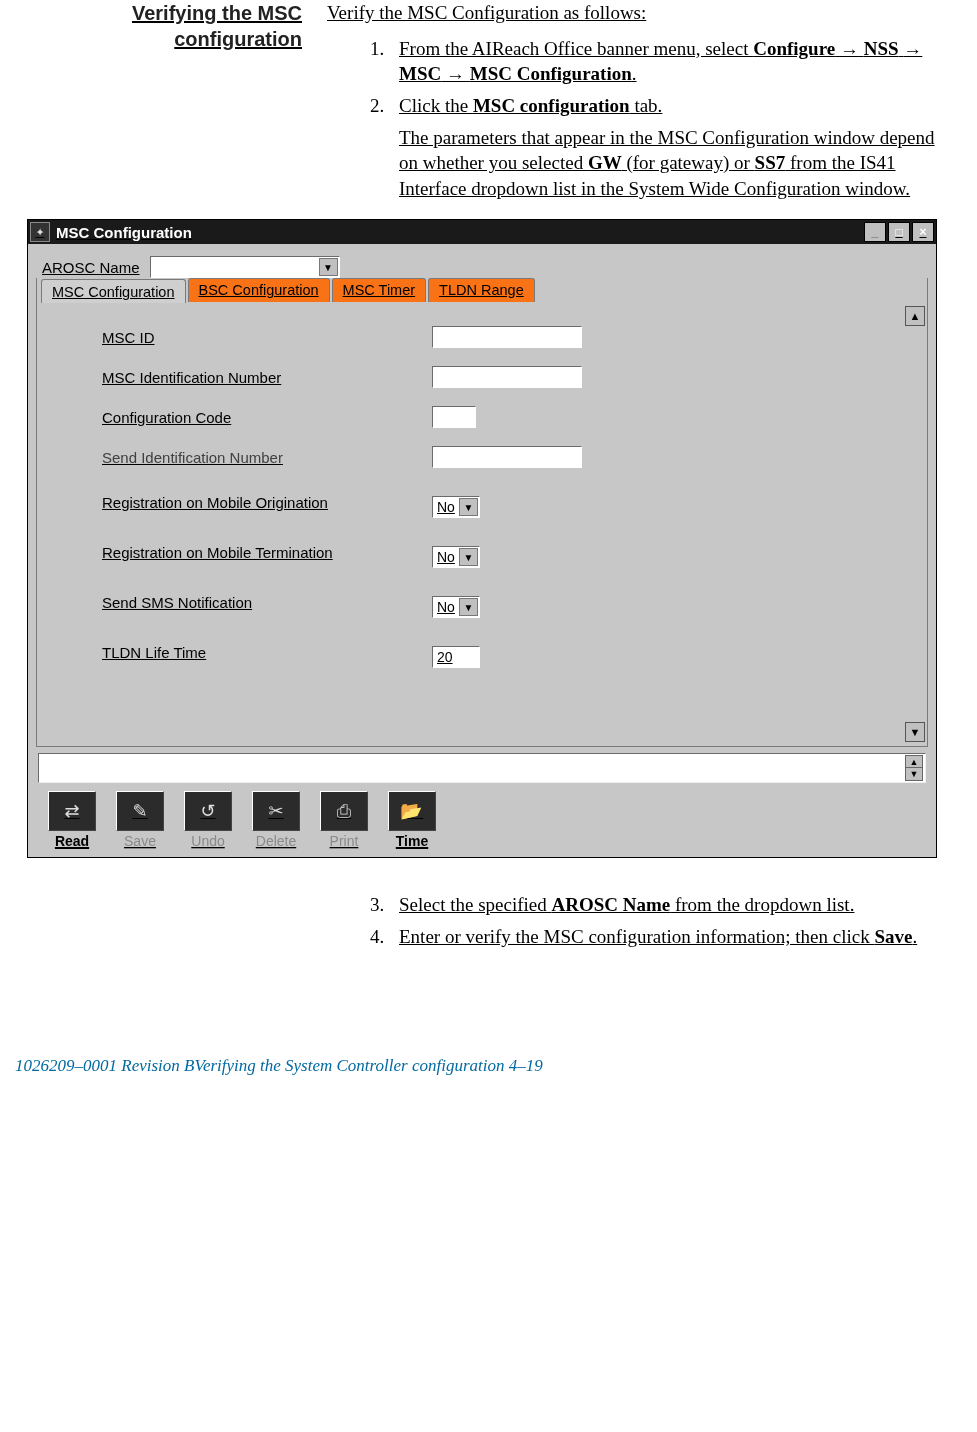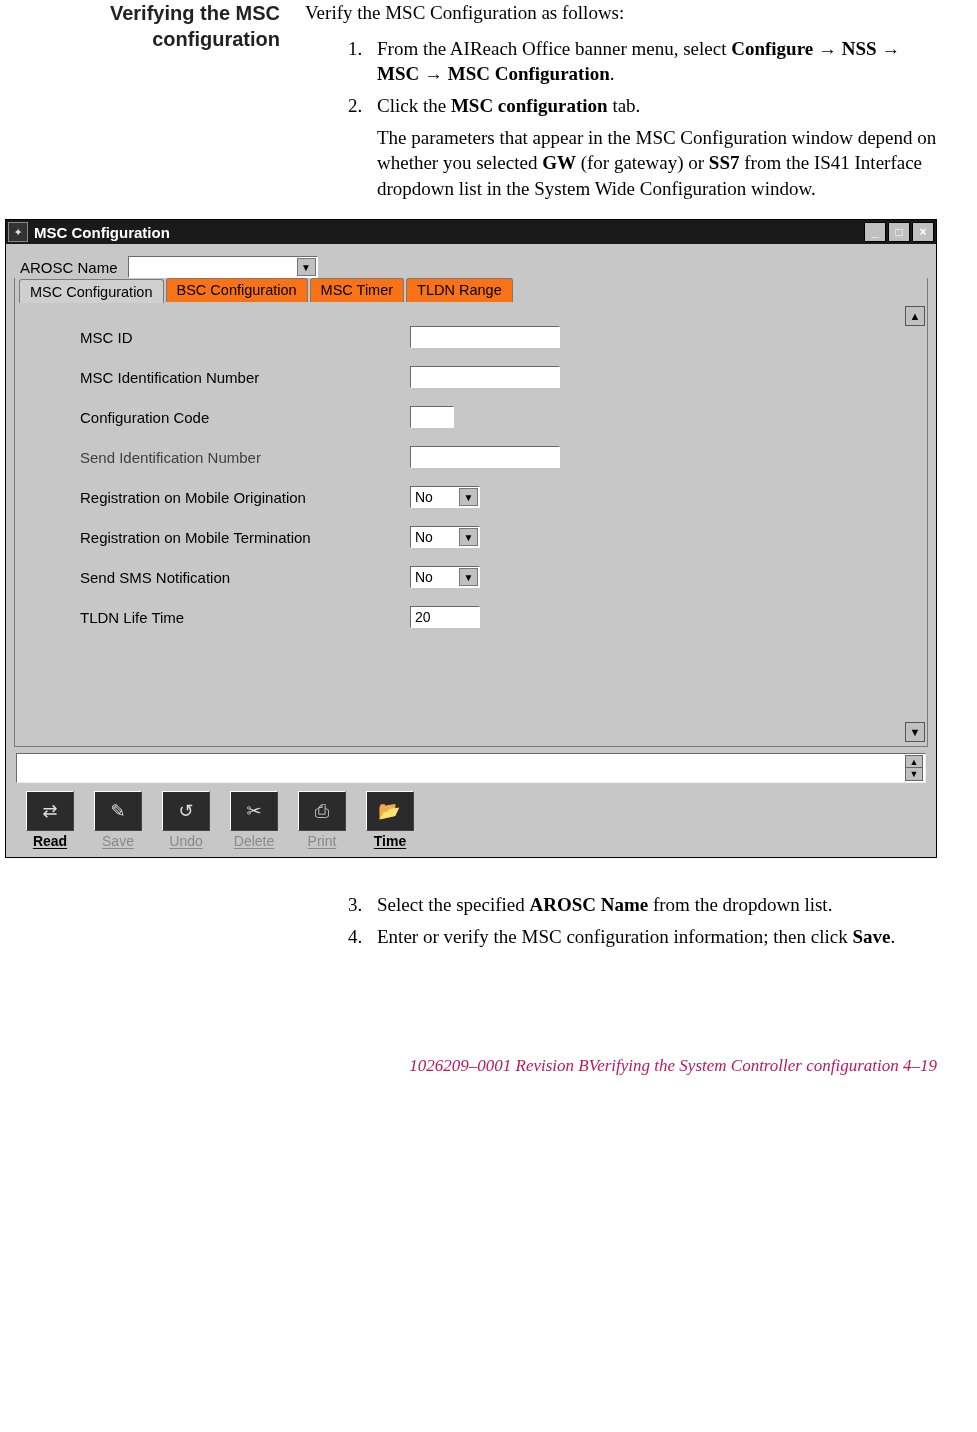--- a/index.html
+++ b/index.html
@@ -5,22 +5,23 @@
   body {
     margin: 0;
     padding: 0;
     font-family: "Times New Roman", Times, serif;
     font-size: 18px;
     color: #000;
     background: #fff;
     width: 977px;
   }
   .page {
-    padding: 0 40px 30px 5px;
+    padding: 0 40px 30px 27px;
     box-sizing: border-box;
+    text-decoration: underline;
   }
   .two-col {
     display: flex;
     align-items: flex-start;
     gap: 25px;
   }
   .side-heading {
     flex: 0 0 275px;
     text-align: right;
     font-family: Arial, Helvetica, sans-serif;
@@ -169,21 +170,21 @@
     margin: 10px 0 18px 0;
   }
   .form-row .lbl {
     width: 330px;
     font-size: 15px;
     margin-left: 39px;
   }
   .form-row .lbl.disabled { color: #404040; }
   .w-lg { width: 150px; }
   .w-sm { width: 44px; }
-  .w-md { width: 70px; }
+  .w-md { width: 48px; margin-top: 10px; }
 
   .statusbar {
     background:#fff;
     border-top:1px solid #6b6b6b;
     border-left:1px solid #6b6b6b;
     border-right:1px solid #efefef;
     border-bottom:1px solid #efefef;
     height: 28px;
     margin: 6px 2px 6px 2px;
     position: relative;
@@ -217,25 +218,25 @@
     border-right:1px solid #444;
     border-bottom:1px solid #444;
     display:flex;align-items:center;justify-content:center;
     color:#ddd;font-size:18px;
   }
   .tool.disabled { color:#8a8a8a; }
   .tool .cap { text-decoration: underline; text-underline-offset: 2px; }
 
   .footer {
     display:flex;
-    justify-content:flex-end;
+    justify-content:flex-start;
     font-style: italic;
     font-family: "Times New Roman", Times, serif;
     font-size: 17px;
-    color:#be185d;
+    color:#0369a1;
     padding: 70px 40px 14px 15px;
   }
 </style>
 </head>
 <body>
 
 <div class="page">
 
   <div class="two-col">
     <div class="side-heading">Verifying the MSC configuration</div>

